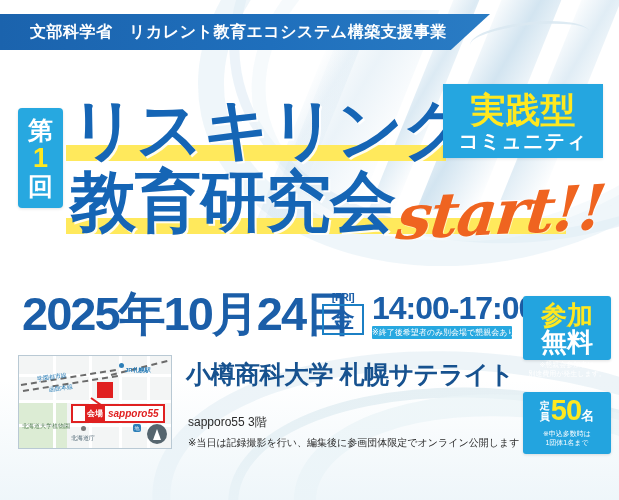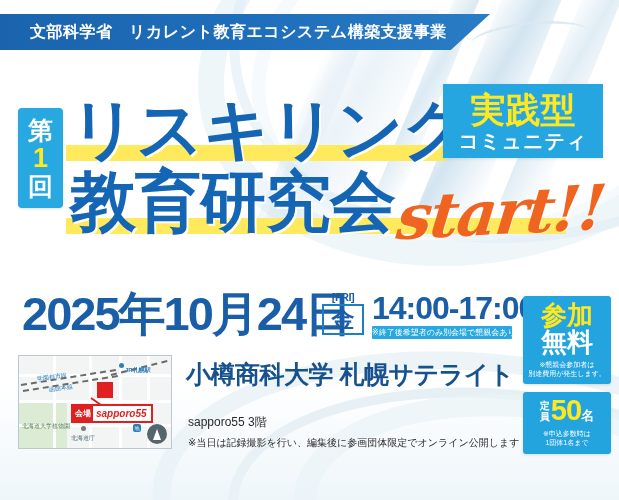--- a/index.html
+++ b/index.html
@@ -272,21 +272,21 @@
     text-align: center;
     white-space: nowrap;
     overflow: hidden;
     border-radius: 1px;
   }
 
   
   .free-box {
     position: absolute;
     left: 523px; top: 296px;
-    width: 88px; height: 88px;
+    width: 88px; height: 64px;
     background: #23a4df;
     border-radius: 3px;
     display: flex;
     flex-direction: column;
     align-items: center;
     padding-top: 6px;
     box-sizing: border-box;
     box-shadow: 0 1px 3px rgba(0,0,0,.12);
   }
   .free-a {
@@ -406,20 +406,21 @@
     padding-right: 4px;
   }
   .map-label .kaijo {
     background: #e02020;
     color: #ffffff;
     font-size: 8px;
     font-weight: bold;
     line-height: 15px;
     padding: 0 2px;
     height: 15px;
+    margin-left: 12px;
   }
   .map-label .sap {
     color: #e02020;
     font-size: 10px;
     font-weight: bold;
     font-style: italic;
     padding-left: 3px;
   }
   .map-txt {
     position: absolute;

